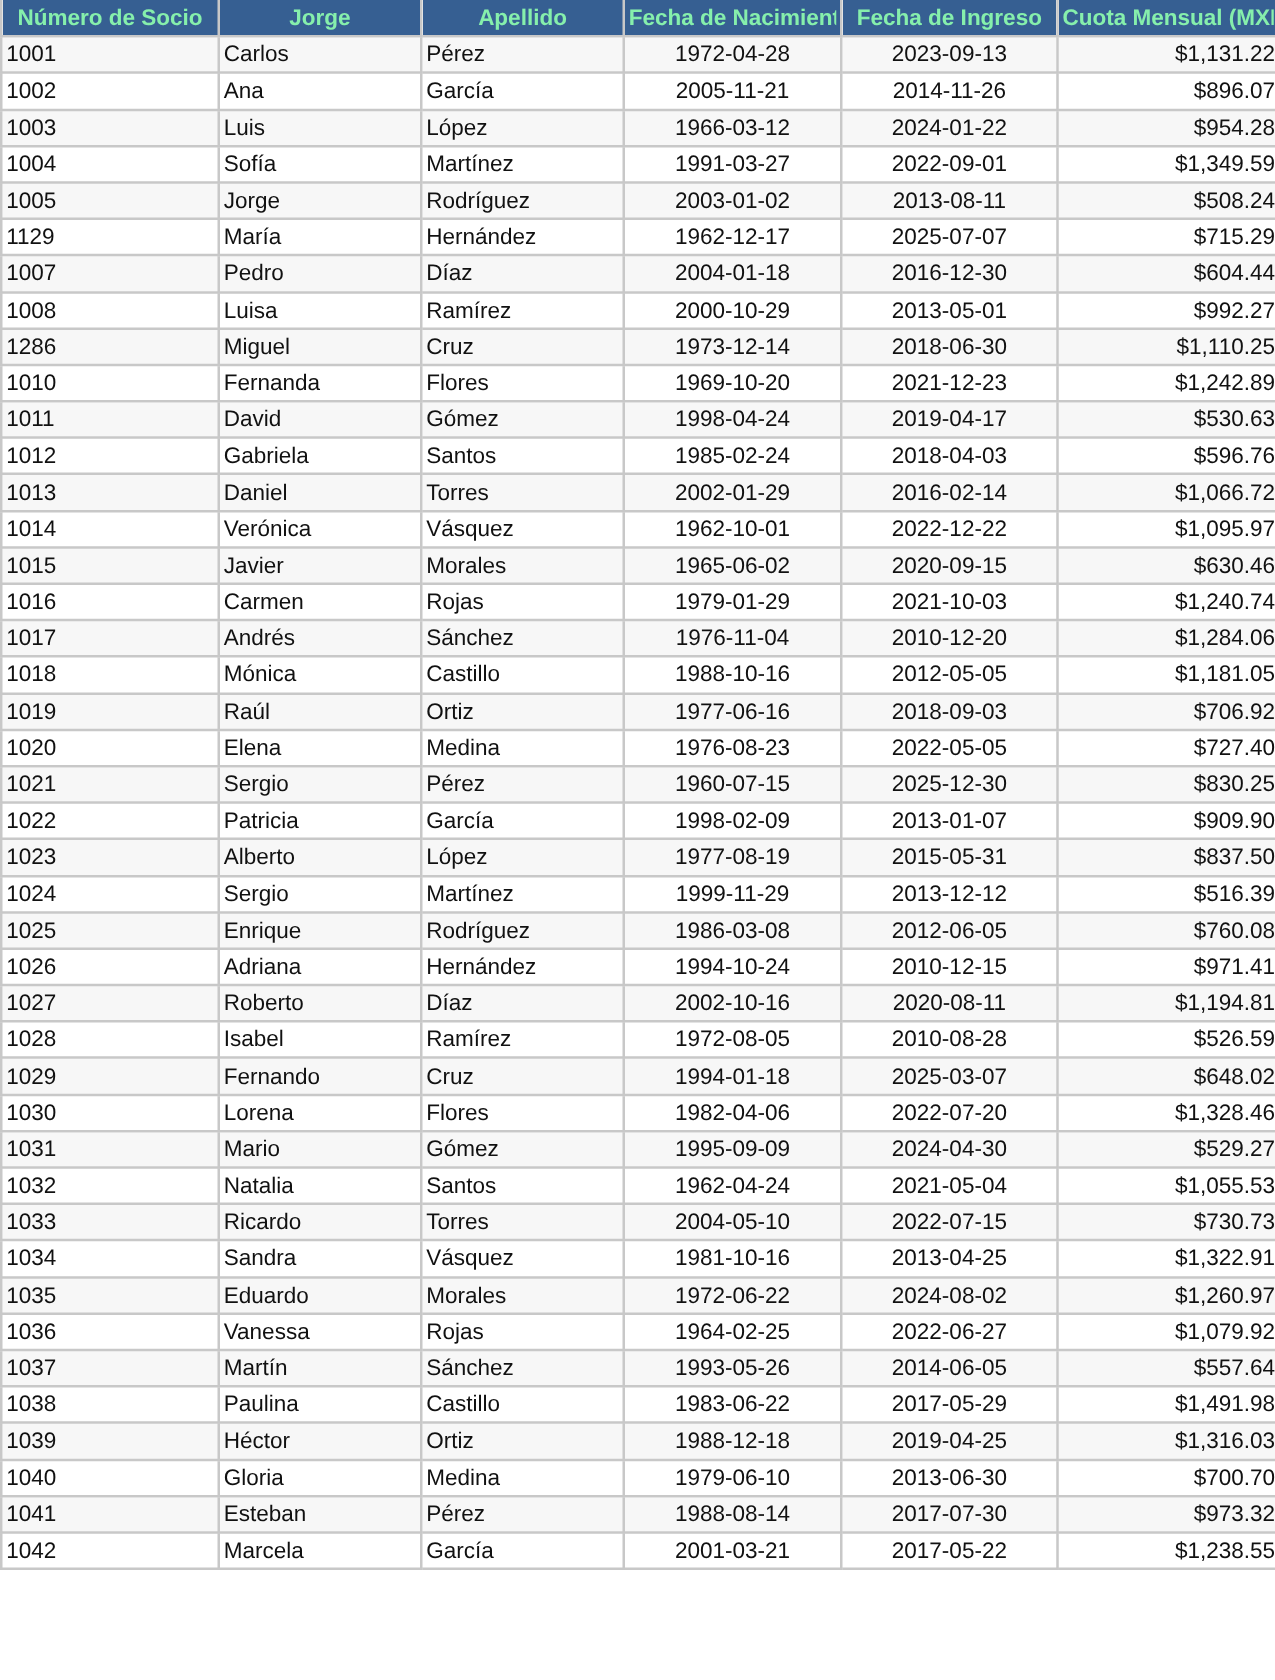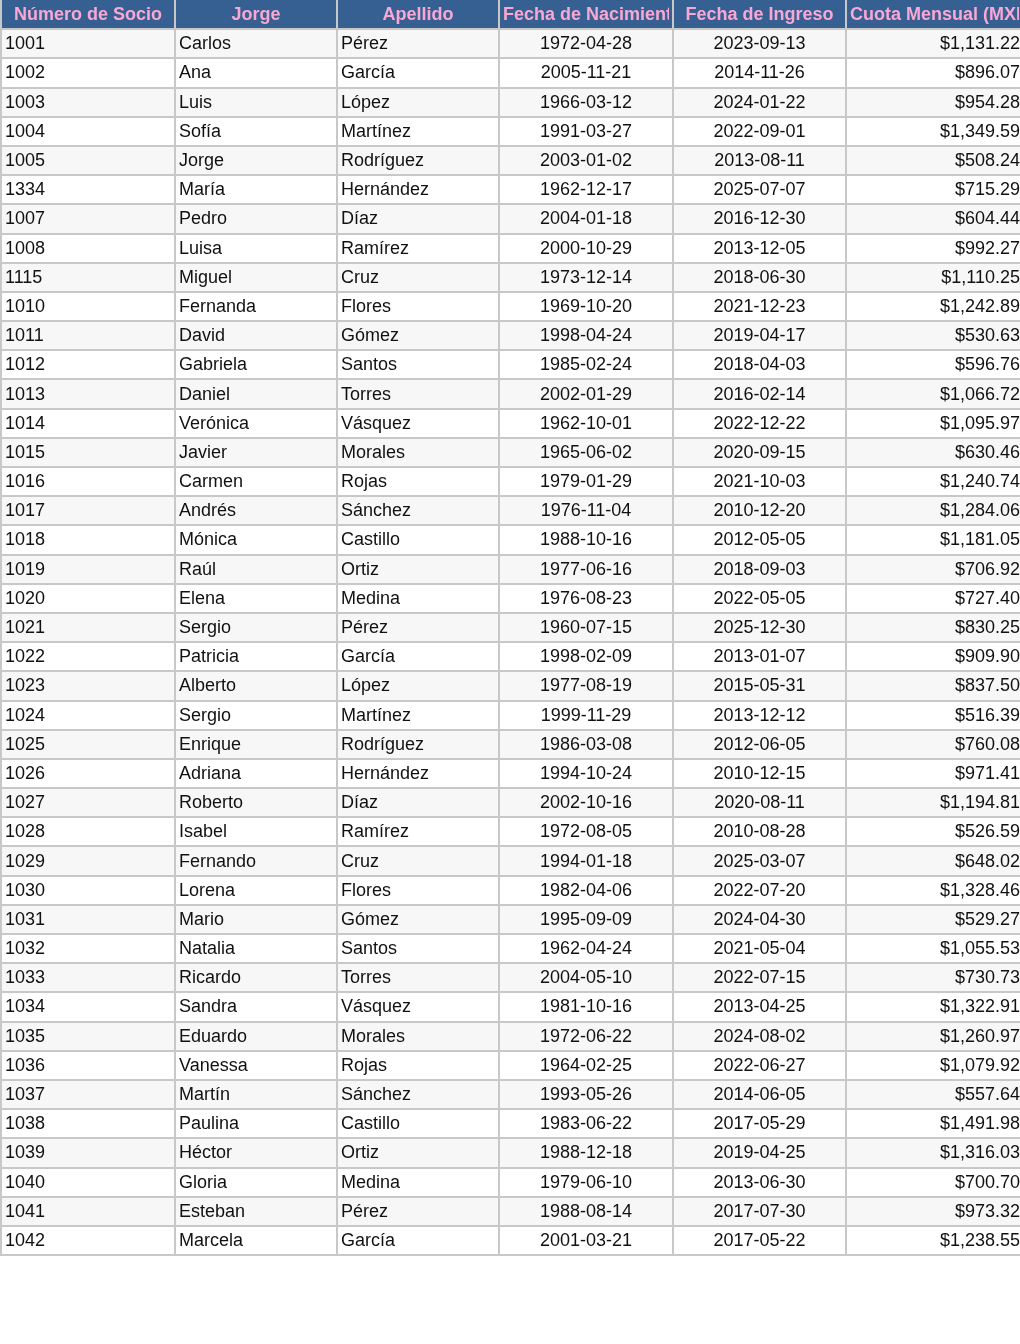--- a/index.html
+++ b/index.html
@@ -6,21 +6,21 @@
   body { width: 1020px; height: 1344px; overflow: hidden; font-family: "Liberation Sans", "DejaVu Sans", sans-serif; }
   .sheet { position: relative; width: 1020px; }
   table { border-collapse: collapse; table-layout: fixed; width: 1022px; margin-left: 0; }
   col.c1 { width: 174px; }
   col.c2 { width: 162px; }
   col.c3 { width: 162px; }
   col.c4 { width: 174px; }
   col.c5 { width: 173px; }
   col.c6 { width: 177px; }
   th, td { height: 29.2px; padding: 0 3px; border: 2px solid #c8c8c8; font-size: 18px; color: #111; white-space: nowrap; overflow: hidden; line-height: 27px; box-sizing: border-box; }
-  th { background: #365f92; color: #f9a8d4; font-weight: bold; text-align: center; border-color: #c8c8c8; border-top: none; text-overflow: clip; }
+  th { background: #365f92; color: #86efac; font-weight: bold; text-align: center; border-color: #c8c8c8; border-top: none; text-overflow: clip; }
   td.left { text-align: left; }
   td.center { text-align: center; }
   td.right { text-align: right; padding-right: 2px; }
   tr.odd td { background: #f7f7f7; }
   tr.even td { background: #ffffff; }
   .hdrwrap { display: block; width: 100%; overflow: hidden; white-space: nowrap; text-align: center; }
   .hdrwrap span { display: inline-block; }
 </style>
 </head>
 <body>
@@ -92,45 +92,45 @@
         </tr>
         <tr class="odd">
           <td class="left">1005</td>
           <td class="left">Jorge</td>
           <td class="left">Rodríguez</td>
           <td class="center">2003-01-02</td>
           <td class="center">2013-08-11</td>
           <td class="right">$508.24</td>
         </tr>
         <tr class="even">
-          <td class="left">1334</td>
+          <td class="left">1129</td>
           <td class="left">María</td>
           <td class="left">Hernández</td>
           <td class="center">1962-12-17</td>
           <td class="center">2025-07-07</td>
           <td class="right">$715.29</td>
         </tr>
         <tr class="odd">
           <td class="left">1007</td>
           <td class="left">Pedro</td>
           <td class="left">Díaz</td>
           <td class="center">2004-01-18</td>
           <td class="center">2016-12-30</td>
           <td class="right">$604.44</td>
         </tr>
         <tr class="even">
           <td class="left">1008</td>
           <td class="left">Luisa</td>
           <td class="left">Ramírez</td>
           <td class="center">2000-10-29</td>
-          <td class="center">2013-12-05</td>
+          <td class="center">2013-05-01</td>
           <td class="right">$992.27</td>
         </tr>
         <tr class="odd">
-          <td class="left">1115</td>
+          <td class="left">1286</td>
           <td class="left">Miguel</td>
           <td class="left">Cruz</td>
           <td class="center">1973-12-14</td>
           <td class="center">2018-06-30</td>
           <td class="right">$1,110.25</td>
         </tr>
         <tr class="even">
           <td class="left">1010</td>
           <td class="left">Fernanda</td>
           <td class="left">Flores</td>

